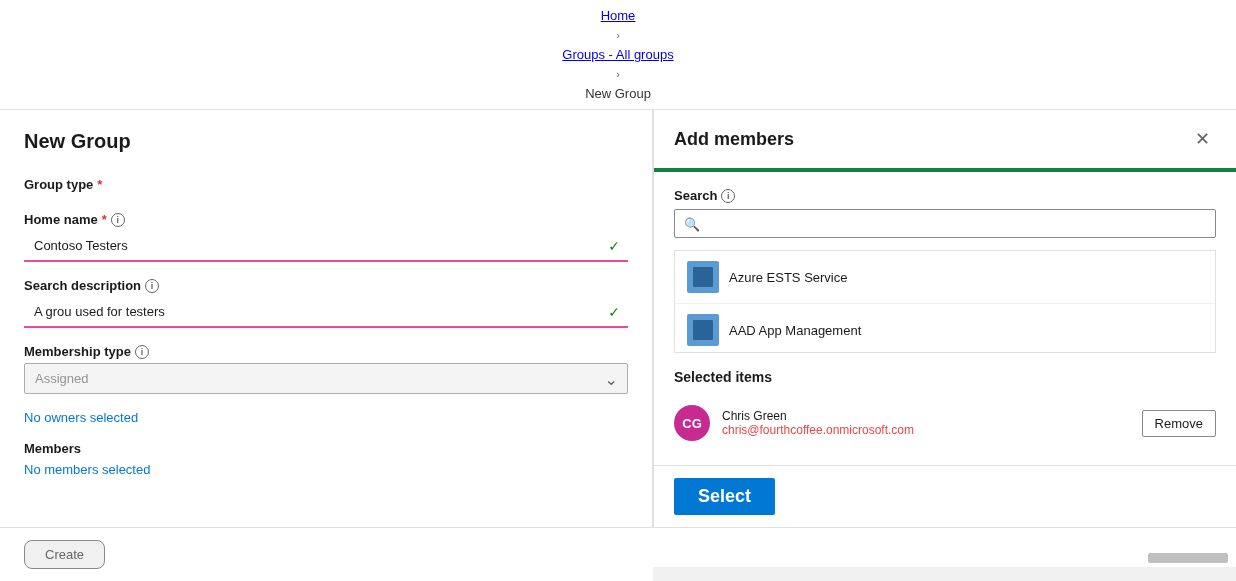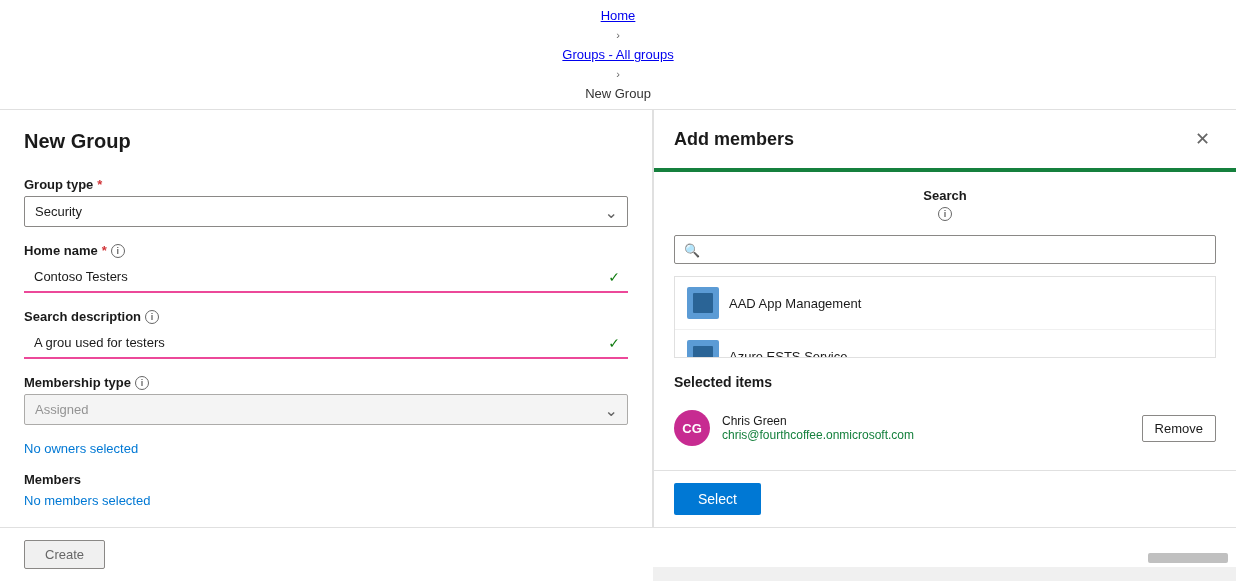--- a/index.html
+++ b/index.html
@@ -153,21 +153,21 @@
       margin-bottom: 16px;
     }
 
     .members-section {
     }
 
     .create-btn {
       padding: 6px 20px;
       background: #f0f0f0;
       border: 1px solid #8a8886;
-      border-radius: 2px;
+      border-radius: 8px;
       font-size: 13px;
       color: #666;
       cursor: pointer;
     }
 
     
     .right-panel {
       flex: 1;
       background: white;
       display: flex;
@@ -204,25 +204,24 @@
       overflow-y: auto;
       padding: 16px 20px;
       display: flex;
       flex-direction: column;
     }
 
     .search-label {
       font-size: 13px;
       font-weight: 600;
       color: #1a1a1a;
-      margin-bottom: 14px;
+      margin-bottom: 6px;
       display: flex;
       align-items: center;
       gap: 4px;
-      flex-direction: column;
     }
 
     .search-wrapper {
       position: relative;
       margin-bottom: 12px;
     }
 
     .search-wrapper input {
       width: 100%;
       padding: 6px 10px 6px 32px;
@@ -311,21 +310,21 @@
     }
 
     .selected-name {
       font-size: 12px;
       color: #1a1a1a;
       font-weight: 400;
     }
 
     .selected-email {
       font-size: 12px;
-      color: #15803d;
+      color: #ef4444;
     }
 
     .remove-btn {
       padding: 5px 12px;
       background: white;
       border: 1px solid #8a8886;
       border-radius: 2px;
       font-size: 13px;
       color: #1a1a1a;
       cursor: pointer;
@@ -334,24 +333,24 @@
     .panel-footer {
       padding: 12px 20px;
       border-top: 1px solid #e0e0e0;
     }
 
     .select-btn {
       padding: 8px 24px;
       background: #0078d4;
       border: none;
       border-radius: 2px;
-      font-size: 14px;
+      font-size: 18px;
       color: white;
       cursor: pointer;
-      font-weight: 400;
+      font-weight: 700;
     }
 
     .results-wrapper {
       border: 1px solid #e0e0e0;
       max-height: 185px;
       overflow-y: auto;
       margin-bottom: 16px;
       position: relative;
     }
 
@@ -380,26 +379,20 @@
 <div class="main-layout">
 
   <div class="left-panel">
     <h1 class="page-title">New Group</h1>
 
     <div class="form-field">
       <div class="form-label">
         <span>Group type</span>
         <span class="required-star">*</span>
       </div>
-      <div class="select-wrapper">
-        <select class="form-select">
-          <option>Security</option>
-          <option>Microsoft 365</option>
-        </select>
-      </div>
     </div>
 
     <div class="form-field">
       <div class="form-label">
         <span>Home name</span>
         <span class="required-star">*</span>
         <span class="info-icon">i</span>
       </div>
       <div class="input-wrapper">
         <input type="text" value="Contoso Testers" style="">
@@ -451,36 +444,36 @@
       <div class="search-label">
         <span>Search</span>
         <span class="info-icon">i</span>
       </div>
       <div class="search-wrapper">
         <span class="search-icon-inside">🔍</span>
         <input type="text" placeholder="" style="">
       </div>
 
       <div class="results-wrapper">
+        <div class="result-item">
+          <div class="result-avatar">
+            <div class="result-avatar-inner"></div>
+          </div>
+          <span class="result-name">Azure ESTS Service</span>
+        </div>
         <div class="result-item">
           <div class="result-avatar">
             <div class="result-avatar-inner"></div>
           </div>
           <span class="result-name">AAD App Management</span>
         </div>
         <div class="result-item">
           <div class="result-avatar">
             <div class="result-avatar-inner"></div>
           </div>
-          <span class="result-name">Azure ESTS Service</span>
-        </div>
-        <div class="result-item">
-          <div class="result-avatar">
-            <div class="result-avatar-inner"></div>
-          </div>
           <span class="result-name">Azure Portal</span>
         </div>
       </div>
 
       <div class="selected-items-label">Selected items</div>
 
       <div class="selected-item">
         <div class="selected-avatar">
           <span>CG</span>
         </div>

